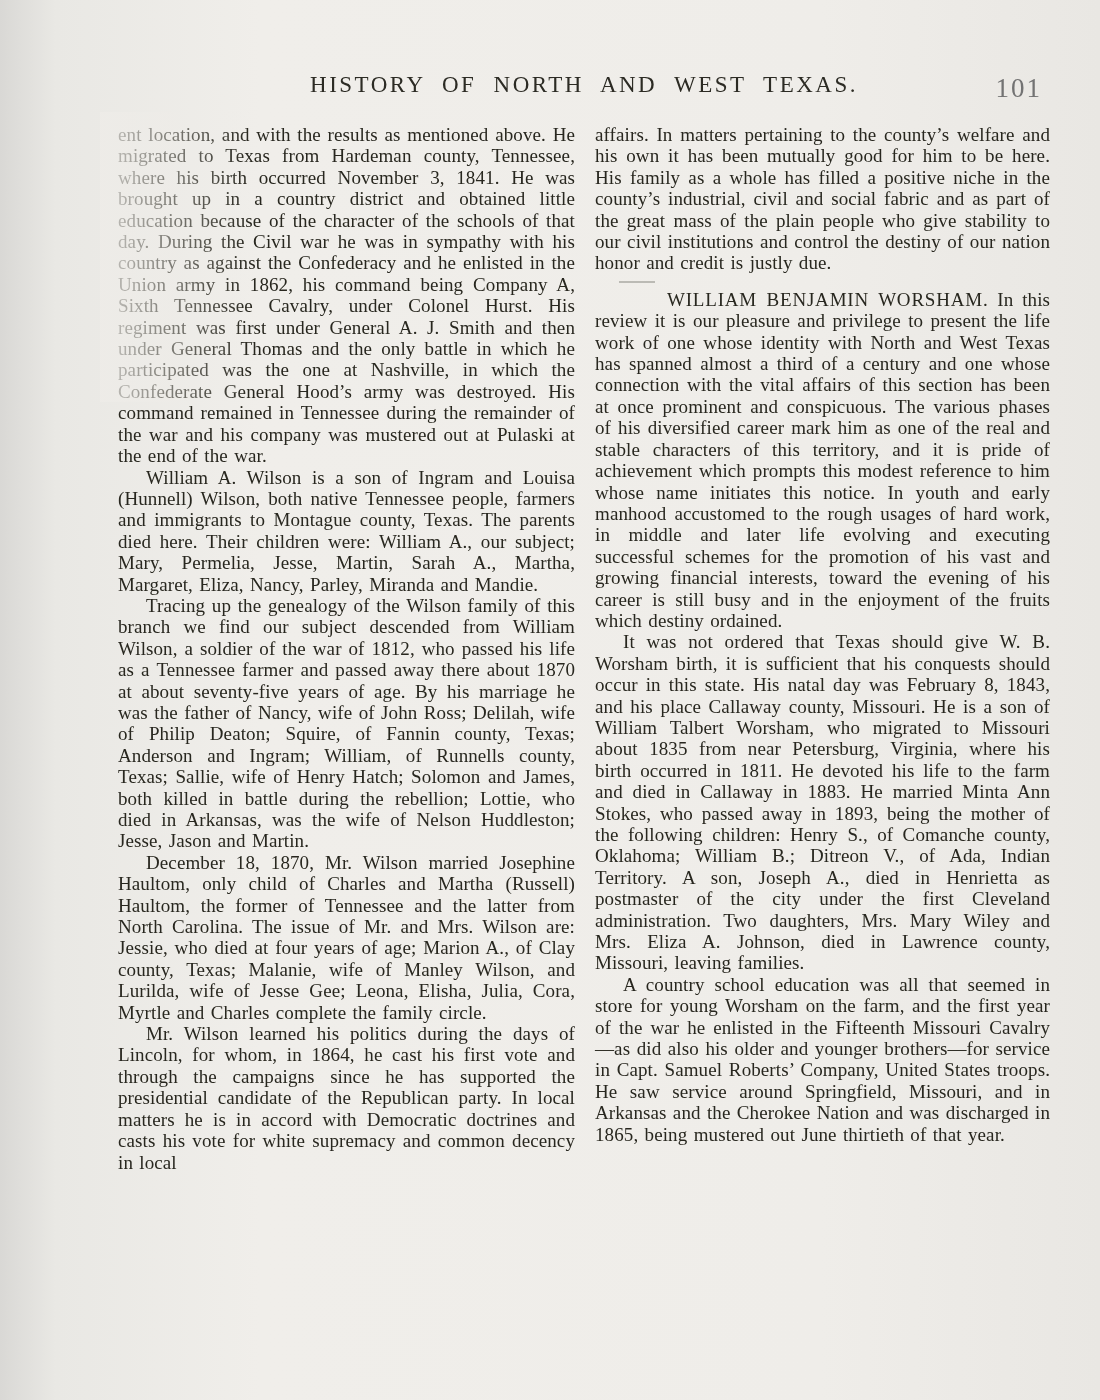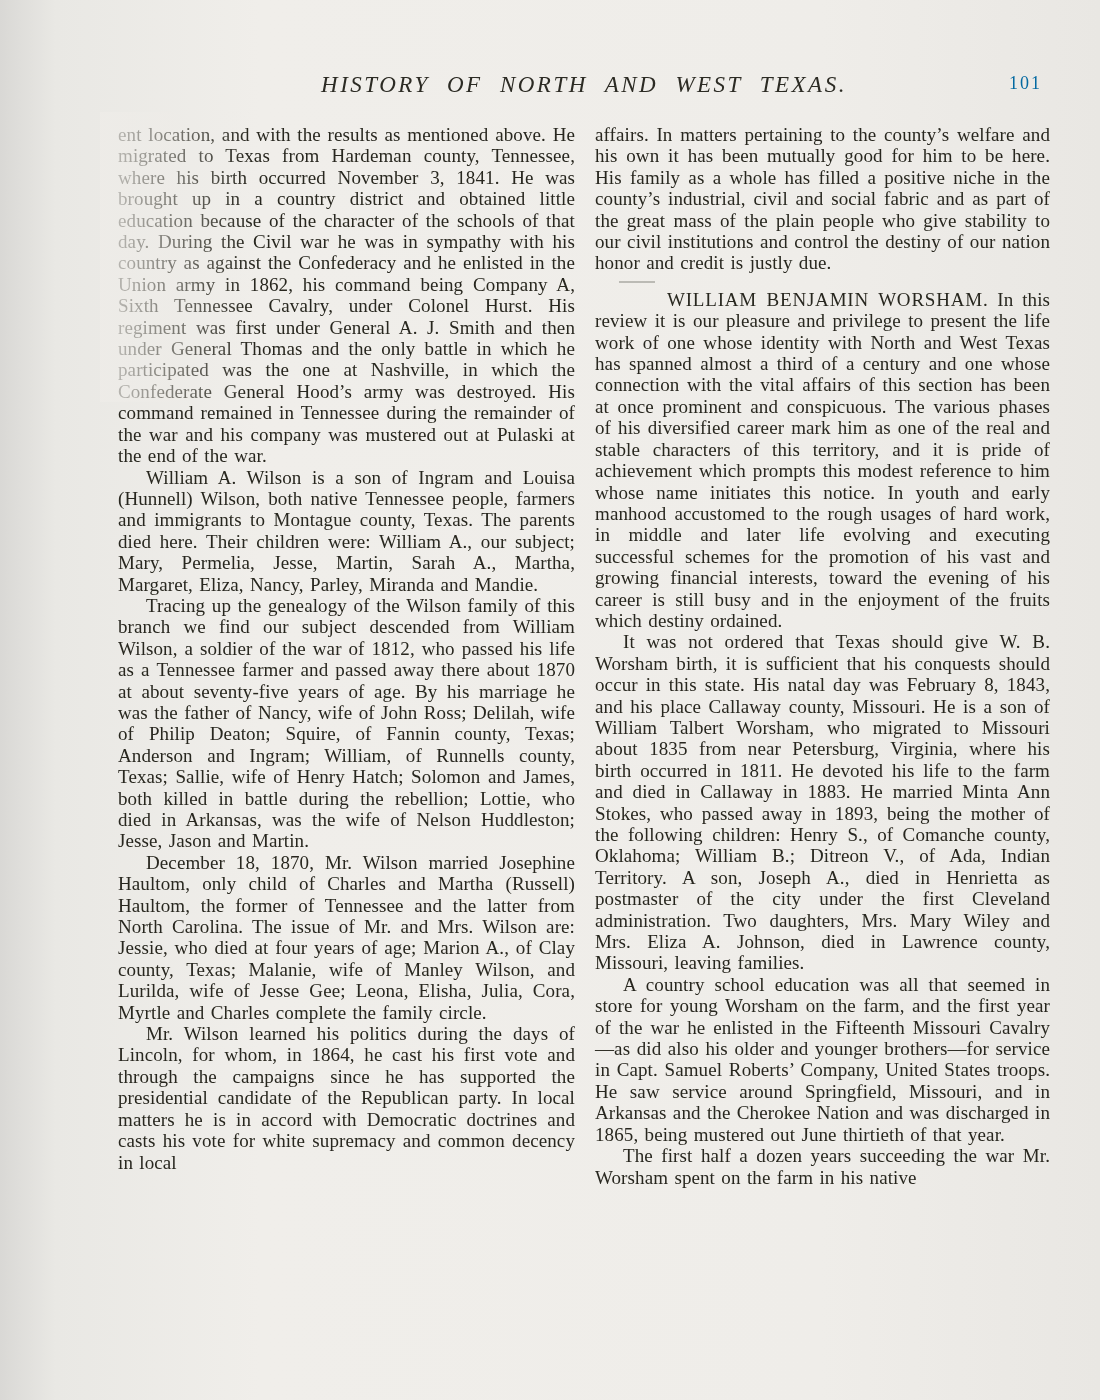--- a/index.html
+++ b/index.html
@@ -29,29 +29,28 @@
     margin-bottom: 18px;
   }
   .title {
     margin: 0;
     text-align: center;
     font-size: 23px;
     font-weight: normal;
     letter-spacing: 2.5px;
     word-spacing: 9px;
     color: #2c2b24;
-    font-style: italic;
   }
   .page-number {
     position: absolute;
     top: 1px;
     right: 8px;
-    font-size: 18px;
+    font-size: 27px;
     letter-spacing: 2px;
-    color: #0369a1;
+    color: #737373;
   }
   .columns {
     display: flex;
     gap: 20px;
   }
   .col {
     text-align: justify;
     font-size: 19px;
     line-height: 21.4px;
     letter-spacing: 0.1px;
@@ -111,20 +110,19 @@
 
       <div class="divider"></div>
 
       <p>
         <span class="sc-head">WILLIAM BENJAMIN WORSHAM.</span>
         <span>In this review it is our pleasure and privilege to present the life work of one whose identity with North and West Texas has spanned almost a third of a century and one whose connection with the vital affairs of this section has been at once prominent and conspicuous. The various phases of his diversified career mark him as one of the real and stable characters of this territory, and it is pride of achievement which prompts this modest reference to him whose name initiates this notice. In youth and early manhood accustomed to the rough usages of hard work, in middle and later life evolving and executing successful schemes for the promotion of his vast and growing financial interests, toward the evening of his career is still busy and in the enjoyment of the fruits which destiny ordained.</span>
       </p>
 
       <p>It was not ordered that Texas should give W. B. Worsham birth, it is sufficient that his conquests should occur in this state. His natal day was February 8, 1843, and his place Callaway county, Missouri. He is a son of William Talbert Worsham, who migrated to Missouri about 1835 from near Petersburg, Virginia, where his birth occurred in 1811. He devoted his life to the farm and died in Callaway in 1883. He married Minta Ann Stokes, who passed away in 1893, being the mother of the following children: Henry S., of Comanche county, Oklahoma; William B.; Ditreon V., of Ada, Indian Territory. A son, Joseph A., died in Henrietta as postmaster of the city under the first Cleveland administration. Two daughters, Mrs. Mary Wiley and Mrs. Eliza A. Johnson, died in Lawrence county, Missouri, leaving families.</p>
       <p>A country school education was all that seemed in store for young Worsham on the farm, and the first year of the war he enlisted in the Fifteenth Missouri Cavalry—as did also his older and younger brothers—for service in Capt. Samuel Roberts’ Company, United States troops. He saw service around Springfield, Missouri, and in Arkansas and the Cherokee Nation and was discharged in 1865, being mustered out June thirtieth of that year.</p>
-      <p>The first half a dozen years succeeding the war Mr. Worsham spent on the farm in his native</p>
     </section>
 
   </main>
 
   <div class="fade-artifact"></div>
 
 </div>
 
 </body></html>

